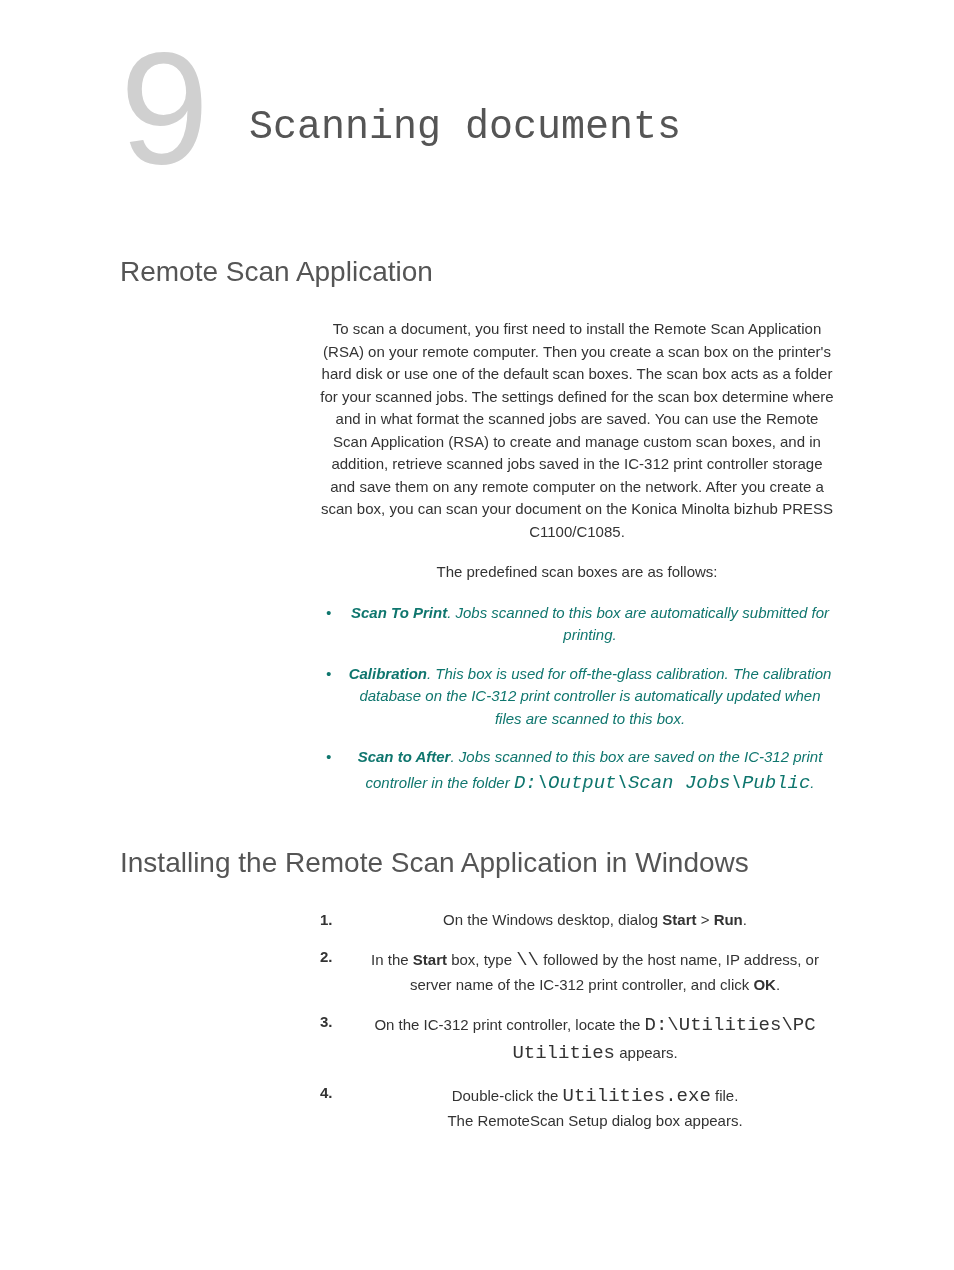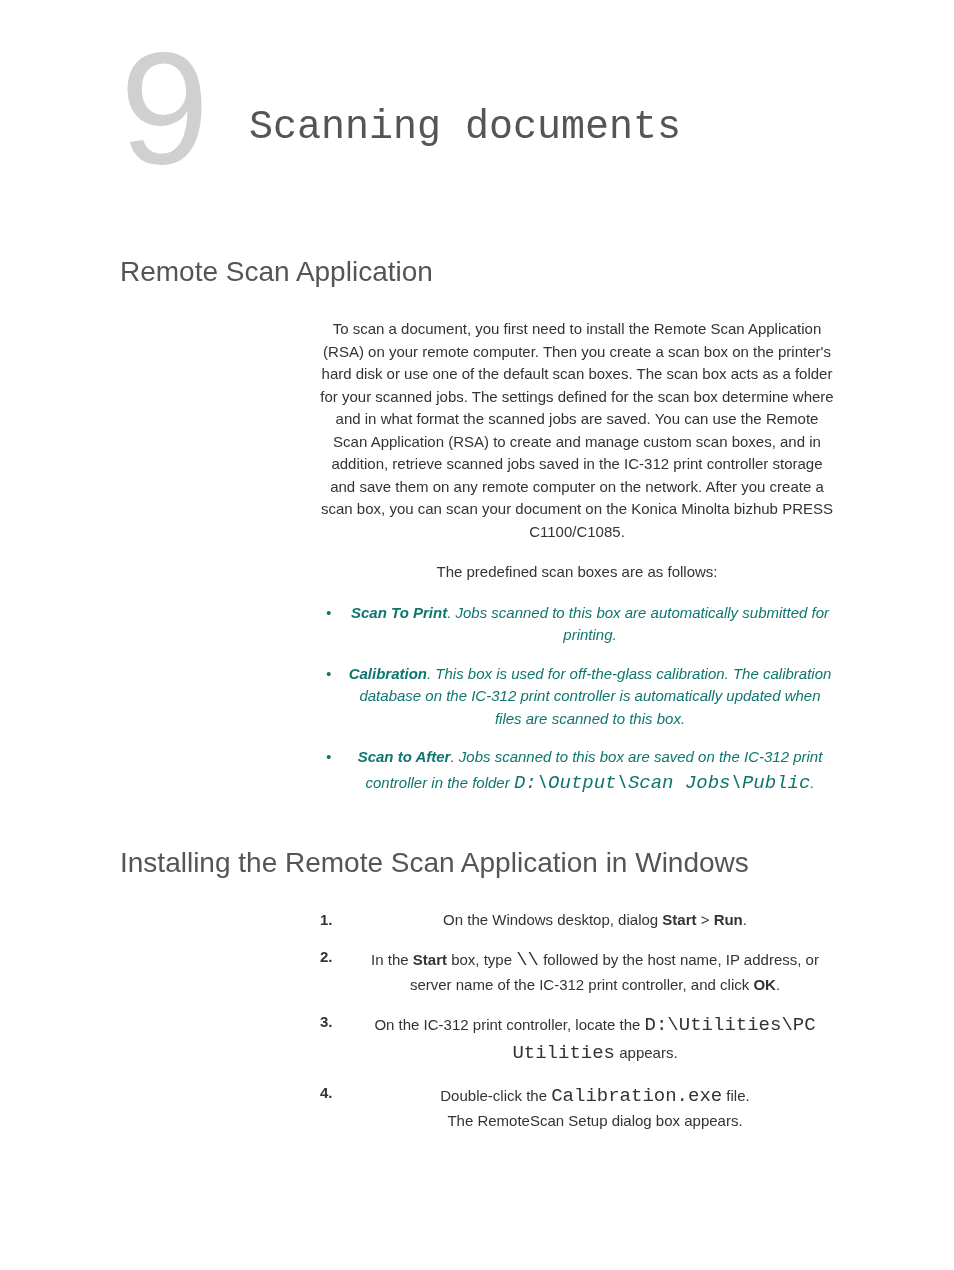--- a/index.html
+++ b/index.html
@@ -138,18 +138,18 @@
       <li>
         <span class="step-num bold">2.</span>
         <span>In the </span><span class="bold">Start</span><span> box, type </span><span class="mono">\\</span><span> followed by the host name, IP address, or server name of the IC-312 print controller, and click </span><span class="bold">OK</span><span>.</span>
       </li>
       <li>
         <span class="step-num bold">3.</span>
         <span>On the IC-312 print controller, locate the </span><span class="mono">D:\Utilities\PC Utilities</span><span> appears.</span>
       </li>
       <li>
         <span class="step-num bold">4.</span>
-        <span>Double-click the </span><span class="mono">Calibration.exe</span><span> file.</span><br>
+        <span>Double-click the </span><span class="mono">Utilities.exe</span><span> file.</span><br>
         <span>The RemoteScan Setup dialog box appears.</span>
       </li>
     </ol>
   </div>
 </div>
 
 </body></html>

